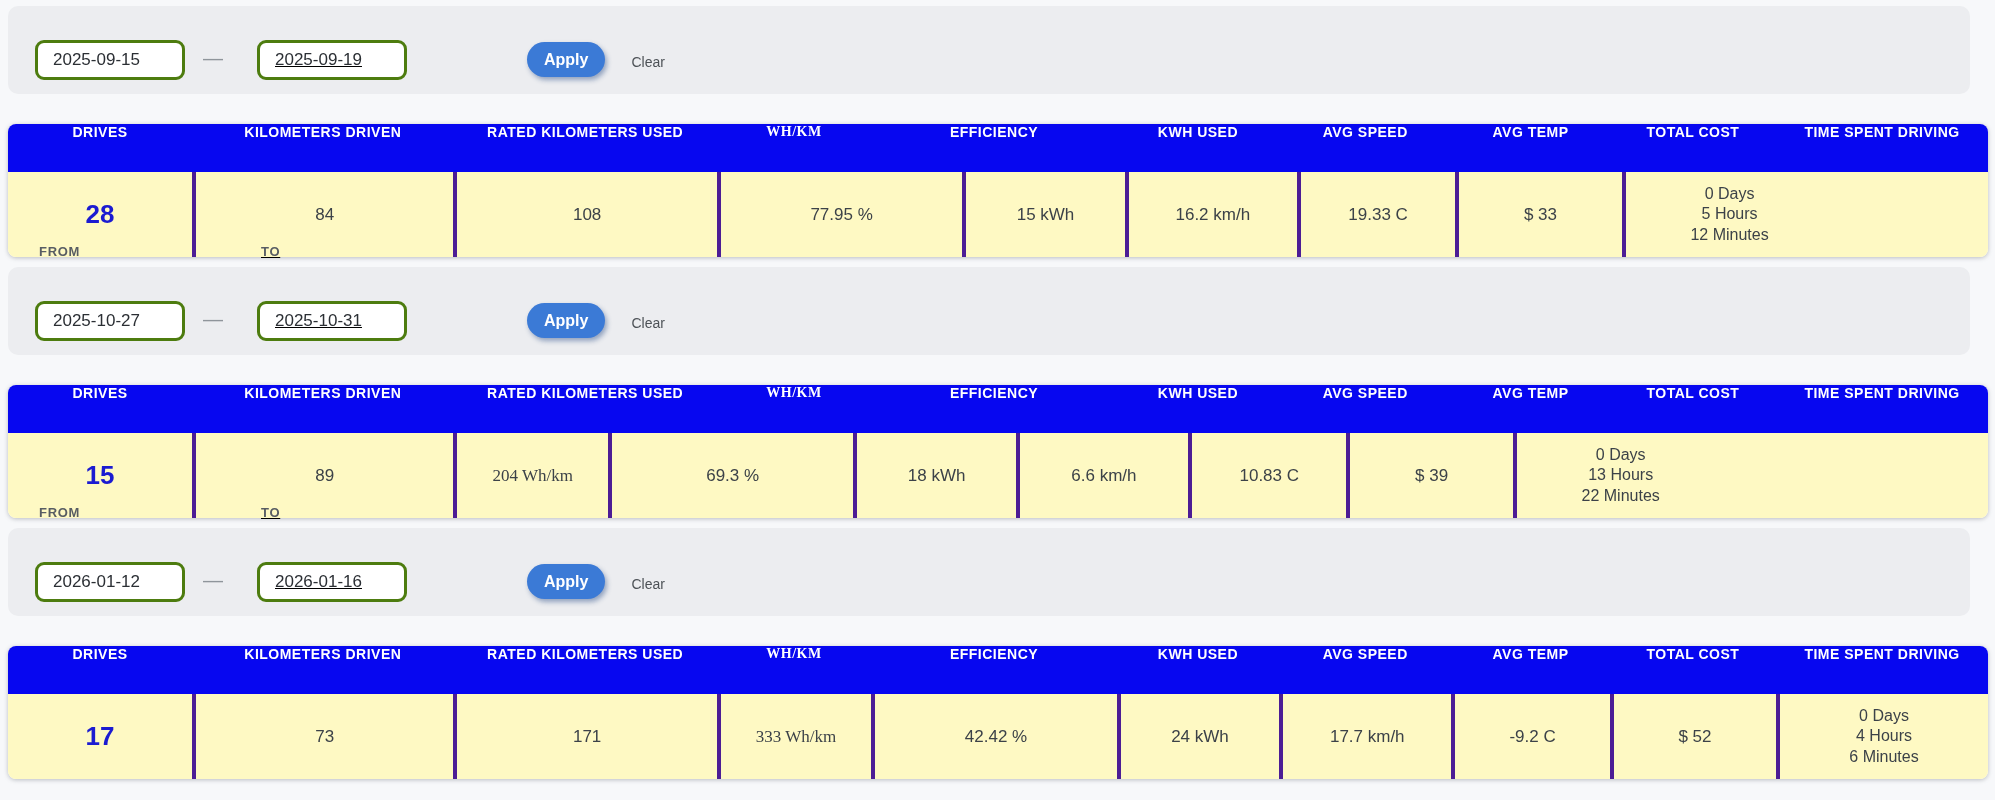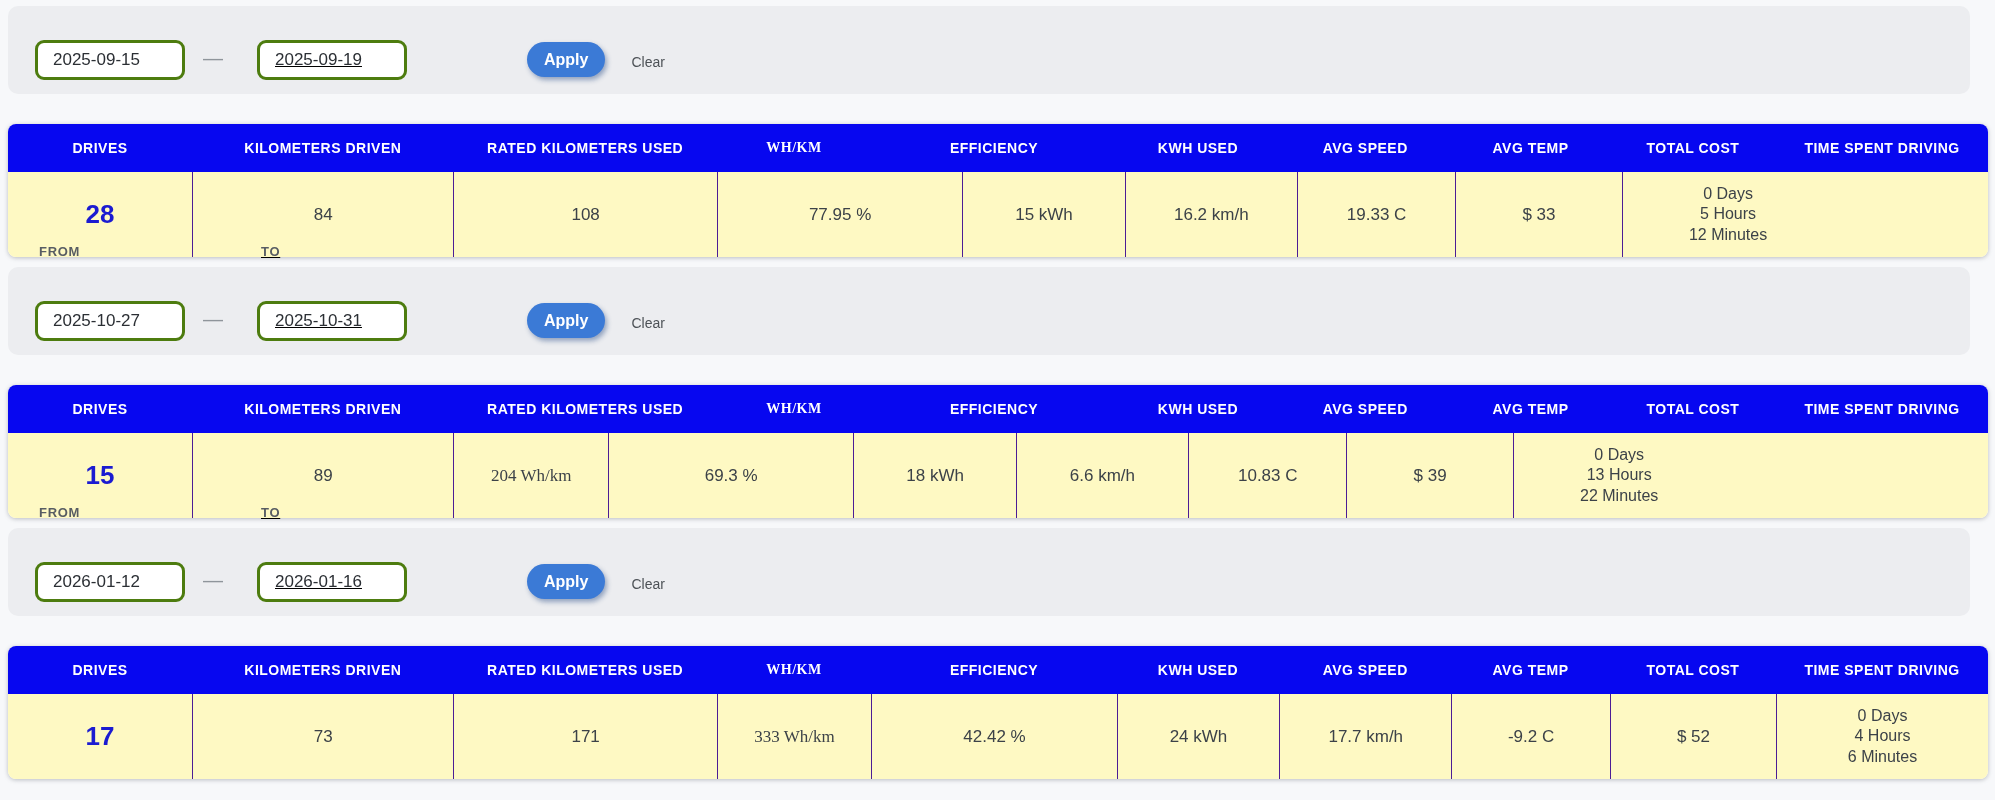--- a/index.html
+++ b/index.html
@@ -75,21 +75,20 @@
     margin: 0 7px 10px 8px;
     border-radius: 8px;
     overflow: hidden;
     background: #ffffff;
     box-shadow: 0 1px 4px rgba(110, 115, 125, 0.45);
   }
   .thead {
     display: flex;
     background: #0707f0;
     height: 48px;
-    align-items: center;
   }
   .th {
     color: #ffffff;
     font-size: 14px;
     font-weight: bold;
     letter-spacing: 0.5px;
     text-align: center;
   }
   .trow {
     display: flex;
@@ -98,21 +97,21 @@
   }
   .td {
     display: flex;
     flex-direction: column;
     align-items: center;
     justify-content: center;
     text-align: center;
     color: #3c4248;
     font-size: 17px;
   }
-  .trow .td + .td { border-left: 1px solid #4c1d95; }
+  .trow .td + .td { border-left: 4px solid #4c1d95; }
   .drives-val {
     color: #1b1bd1;
     font-size: 26px;
     font-weight: bold;
   }
   .time-line { font-size: 16px; line-height: 1.28; }
 
   
   .c1  { width: 9.3%; }
   .c2  { width: 13.2%; }

